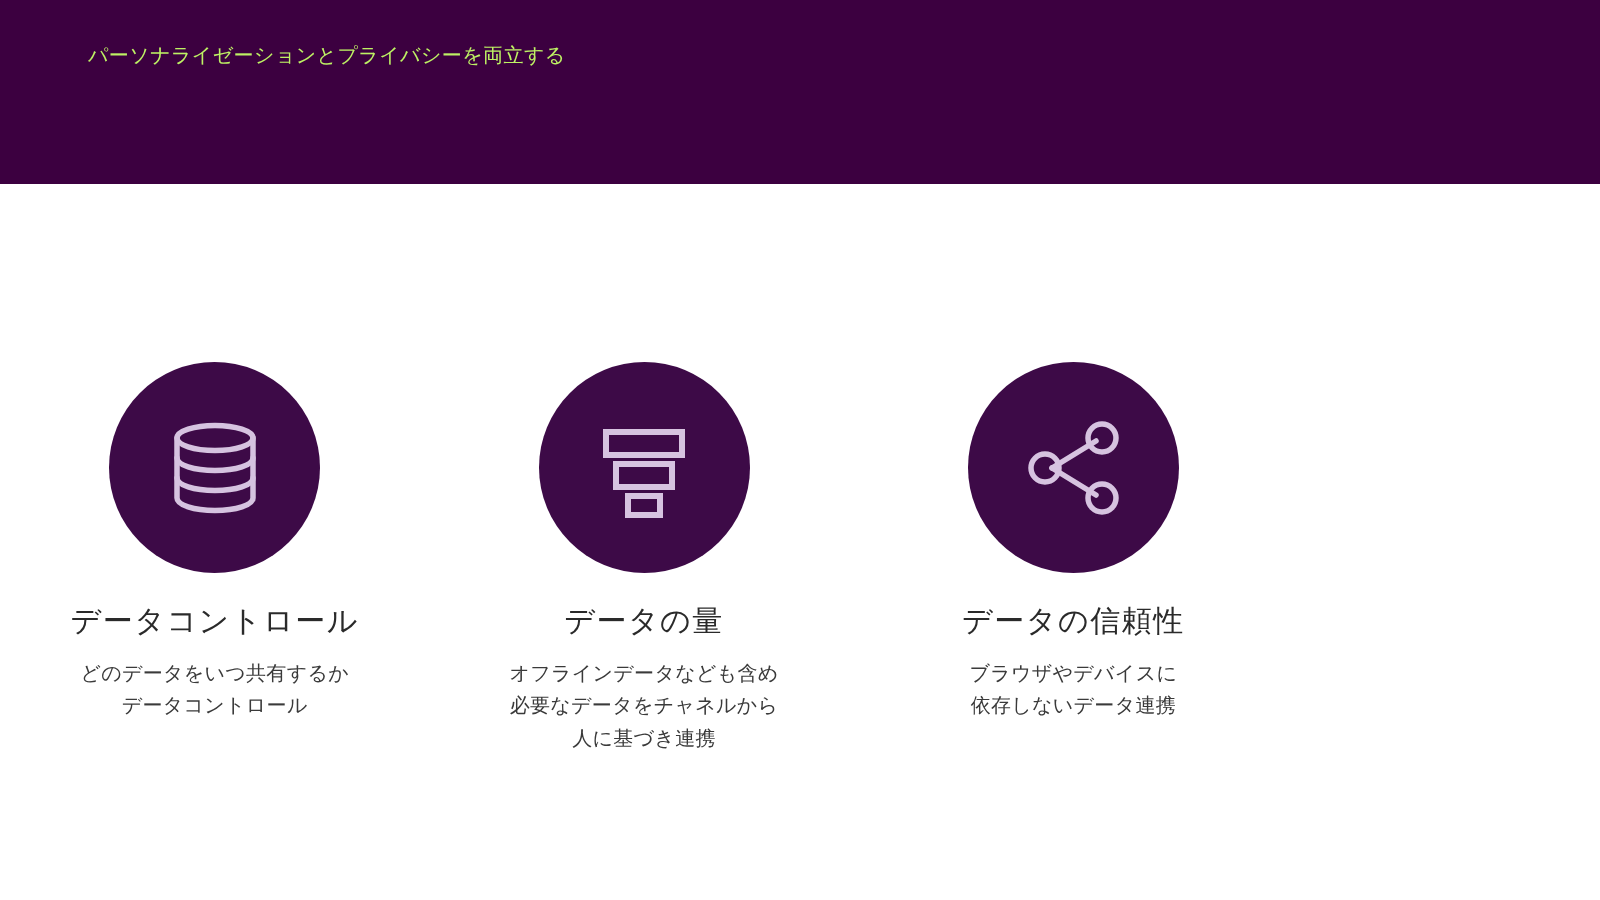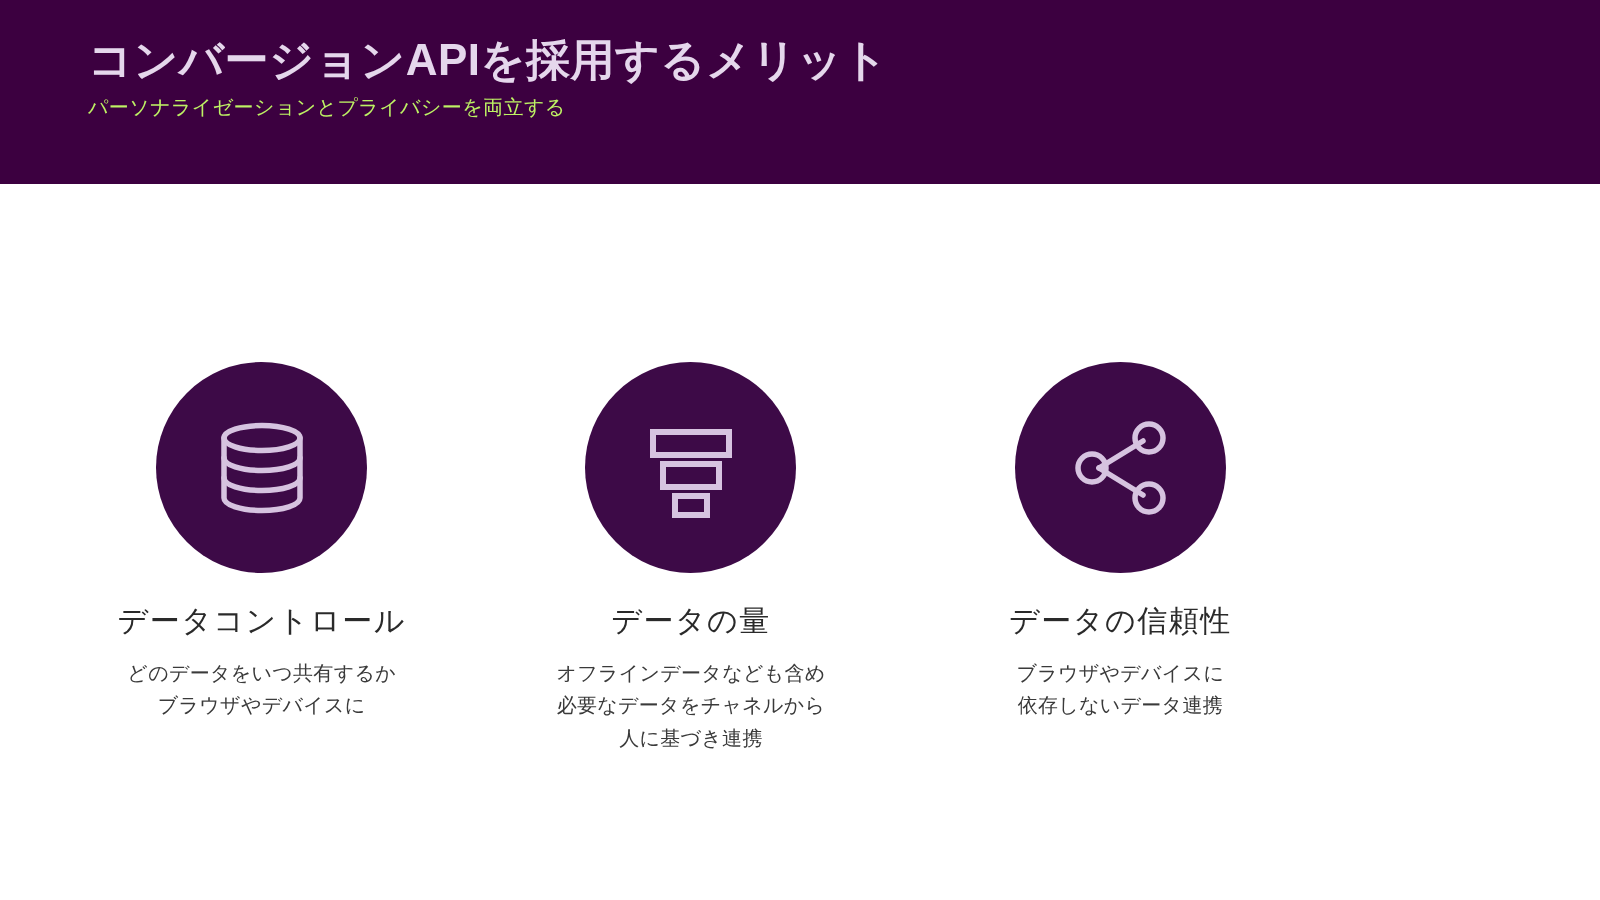--- a/index.html
+++ b/index.html
@@ -53,24 +53,23 @@
   
   .benefits-row {
     position: absolute;
     left: 0;
     top: 184px;
     width: 1288px;
     height: 716px;
     display: flex;
     flex-direction: row;
     align-items: flex-start;
-    justify-content: center;
+    justify-content: flex-end;
     padding-top: 178px;
     box-sizing: border-box;
-    margin-left: 47px;
   }
   .benefit-card {
     width: 452px;
     display: flex;
     flex-direction: column;
     align-items: center;
     text-align: center;
   }
   .icon-circle {
     width: 211px;
@@ -102,41 +101,40 @@
     line-height: 1.62;
     letter-spacing: 0.3px;
     white-space: pre-line;
   }
 </style>
 </head>
 <body>
 
 <div class="header-band">
   <div class="header-inner">
-    <h1 class="deck-title">コンバージョンAPIを採用するメリット</h1>
     <p class="deck-subtitle">パーソナライゼーションとプライバシーを両立する</p>
   </div>
 </div>
 
 <div class="benefits-row">
 
   <div class="benefit-card">
     <div class="icon-circle">
       <span>
         <svg width="112" height="112" viewBox="0 0 112 112" fill="none" stroke="#d6c3e0" stroke-width="5.5" stroke-linecap="round" stroke-linejoin="round">
           <ellipse cx="56" cy="26" rx="38" ry="12.5"></ellipse>
           <path d="M18 26 V86 C18 93 35 98.5 56 98.5 C77 98.5 94 93 94 86 V26"></path>
           <path d="M18 46 C18 53 35 58.5 56 58.5 C77 58.5 94 53 94 46"></path>
           <path d="M18 66 C18 73 35 78.5 56 78.5 C77 78.5 94 73 94 66"></path>
         </svg>
       </span>
     </div>
     <h2 class="card-title">データコントロール</h2>
     <p class="card-desc">どのデータをいつ共有するか
-ブラウザやデバイスに</p>
+データコントロール</p>
   </div>
 
   <div class="benefit-card">
     <div class="icon-circle">
       <span>
         <svg width="112" height="112" viewBox="0 0 112 112" fill="none" stroke="#d6c3e0" stroke-width="6" stroke-linecap="square" stroke-linejoin="miter">
           <rect x="18" y="20" width="76" height="23"></rect>
           <rect x="28" y="52" width="56" height="23"></rect>
           <rect x="40" y="84" width="32" height="19"></rect>
         </svg>

